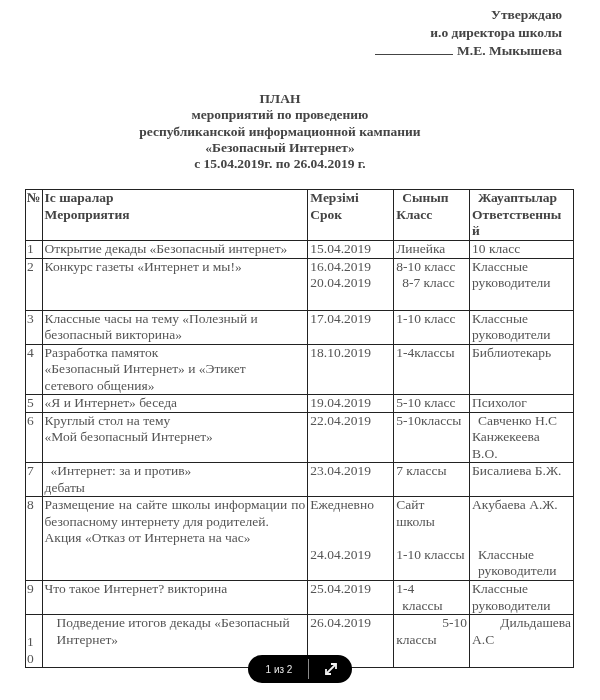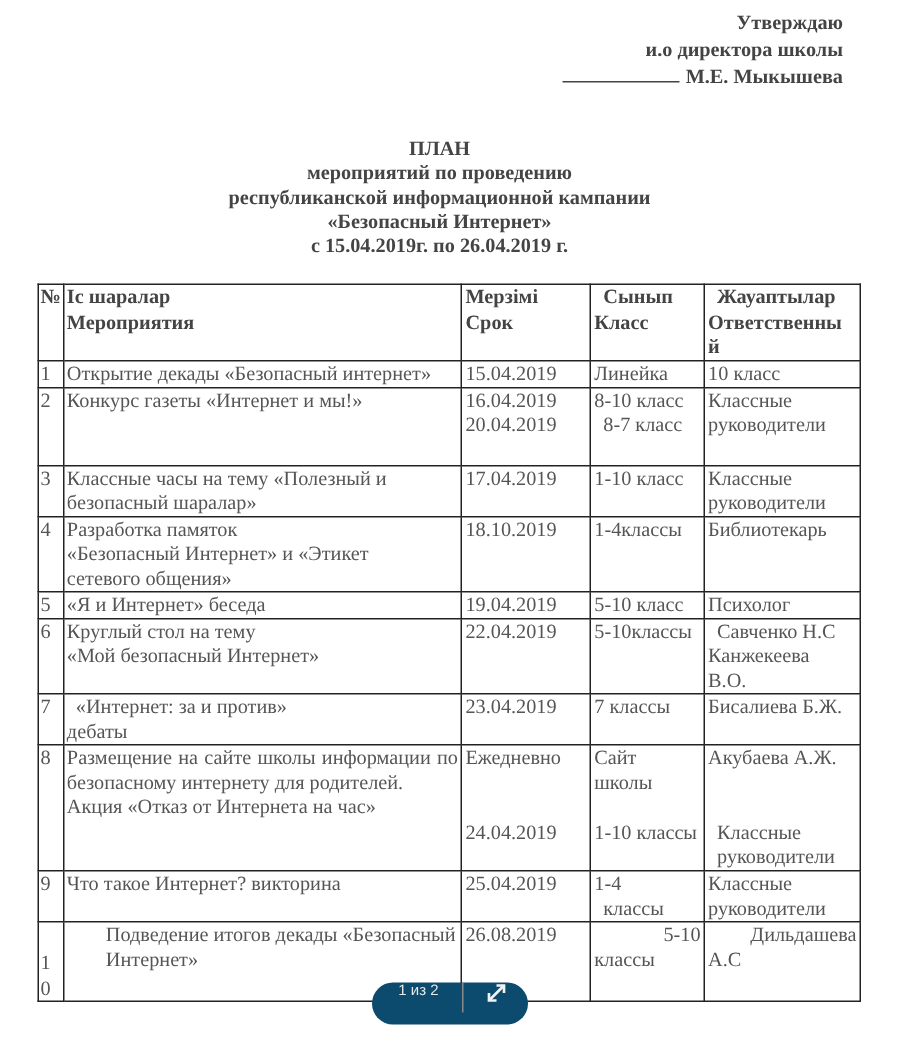--- a/index.html
+++ b/index.html
@@ -2,42 +2,42 @@
 <html><head>
   <meta charset="utf-8">
   <style>
     html, body { margin: 0; padding: 0; background: #ffffff; }
     body { width: 600px; height: 700px; overflow: hidden; position: relative;
            font-family: "Liberation Serif", "DejaVu Serif", serif; color: #444; }
     .approve { position: absolute; right: 38px; top: 6px; text-align: right;
                font-weight: bold; font-size: 13.5px; line-height: 18px; color: #444; }
     .approve .sign-line { display: inline-block; width: 78px; border-bottom: 1px solid #444;
                           height: 12px; margin-right: 4px; vertical-align: baseline; }
-    .heading { position: absolute; left: 13px; width: 560px; top: 91px; text-align: center;
+    .heading { position: absolute; left: 0; width: 560px; top: 91px; text-align: center;
                font-weight: bold; font-size: 13.5px; line-height: 16.3px; color: #444; }
     table.plan { position: absolute; left: 25px; top: 189px; width: 549px;
                  border-collapse: collapse; font-size: 13.5px; line-height: 16.5px; color: #555; }
     table.plan td, table.plan th { border: 1.5px solid #222; vertical-align: top;
                                     padding: 0 2px; text-align: left; font-weight: normal; }
     table.plan th { font-weight: bold; color: #444; }
     col.c-num { width: 16px; }
     col.c-event { width: 267px; }
     col.c-date { width: 86px; }
     col.c-class { width: 76px; }
     col.c-resp { width: 104px; }
     .thead-row th { height: 50px; }
     .num { padding: 0 1px !important; }
     .indent { padding-left: 6px; }
     .center { text-align: center; }
     .justify { text-align: justify; text-align-last: left; }
     .right { text-align: right; }
     .pager { position: absolute; left: 248px; top: 655px; width: 104px; height: 28px;
-             background: #0c4a6e; border-radius: 14px; color: #e8e8e8;
+             background: #000000; border-radius: 14px; color: #e8e8e8;
              font-family: "Liberation Sans", "DejaVu Sans", sans-serif; font-size: 10px;
-             display: flex; align-items: flex-start; }
+             display: flex; align-items: center; }
     .pager .page-label { width: 58px; text-align: center; padding-left: 2px; }
     .pager .divider { width: 1px; height: 20px; background: #8a8a8a; }
     .pager .expand { flex: 1; display: flex; justify-content: center; align-items: center; cursor: pointer; }
     .block { display: block; }
     .spacer { display: block; height: 16.5px; }
   </style>
 </head>
 <body>
 
 <div class="approve">
@@ -106,21 +106,21 @@
     <td>
       <span class="block">Классные</span>
       <span class="block">руководители</span>
     </td>
   </tr>
 
   <tr>
     <td class="num">3</td>
     <td>
       <span class="block">Классные часы на тему «Полезный и</span>
-      <span class="block">безопасный шаралар»</span>
+      <span class="block">безопасный викторина»</span>
     </td>
     <td>17.04.2019</td>
     <td>1-10 класс</td>
     <td>
       <span class="block">Классные</span>
       <span class="block">руководители</span>
     </td>
   </tr>
 
   <tr>
@@ -205,22 +205,22 @@
     <td>
       <span class="block">Классные</span>
       <span class="block">руководители</span>
     </td>
   </tr>
 
   <tr style="height:50px">
     <td class="num" style="word-break:break-all;width:10px;">
           <span style="display:block;width:8px;margin-top:19px;">10</span>
         </td>
-    <td class="center" style="padding-left:28px;">Подведение итогов декады «Безопасный Интернет»</td>
-    <td>26.08.2019</td>
+    <td class="center" style="padding-left:14px;">Подведение итогов декады «Безопасный Интернет»</td>
+    <td>26.04.2019</td>
     <td>
       <span class="block right">5-10</span>
       <span class="block">классы</span>
     </td>
     <td>
       <span class="block right">Дильдашева</span>
       <span class="block">А.С</span>
     </td>
   </tr>
 </tbody>

